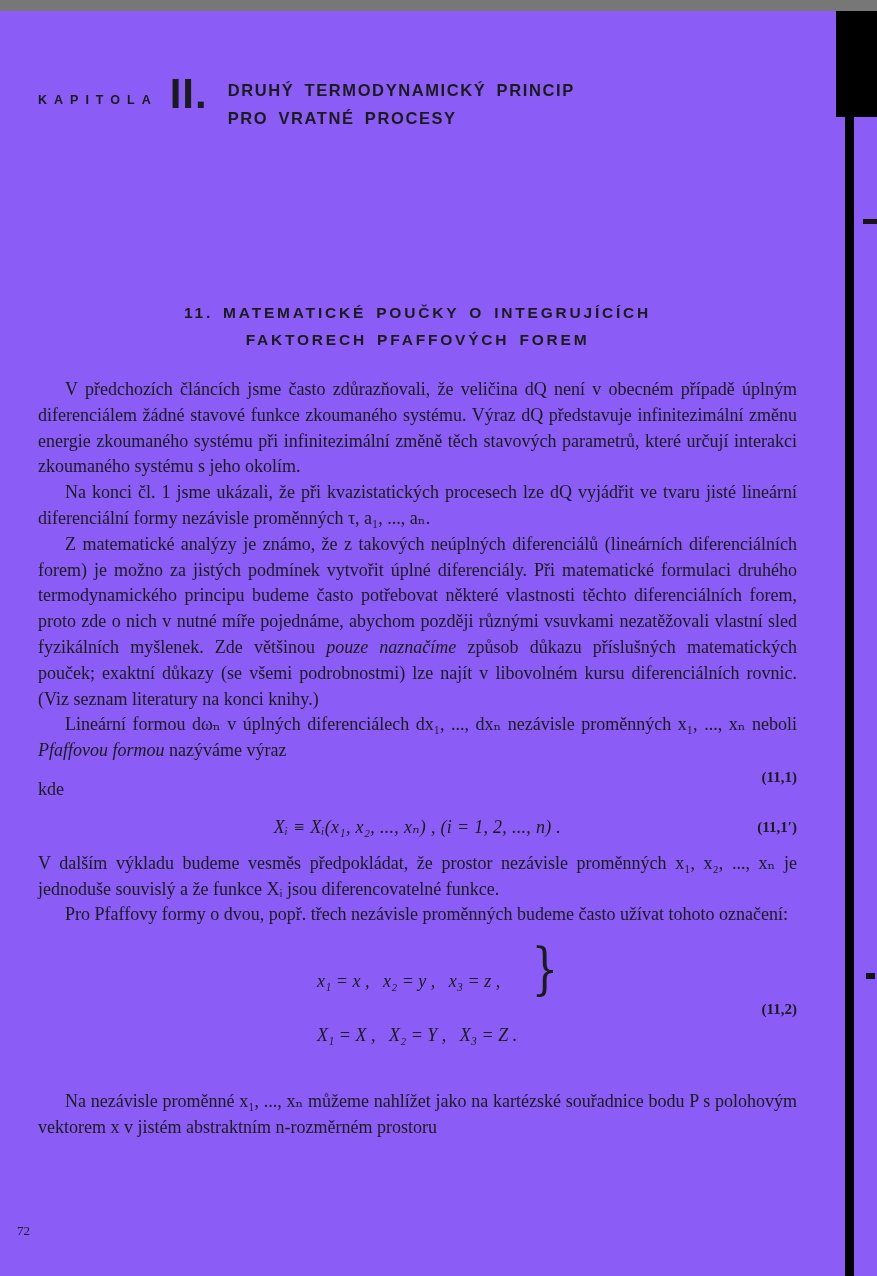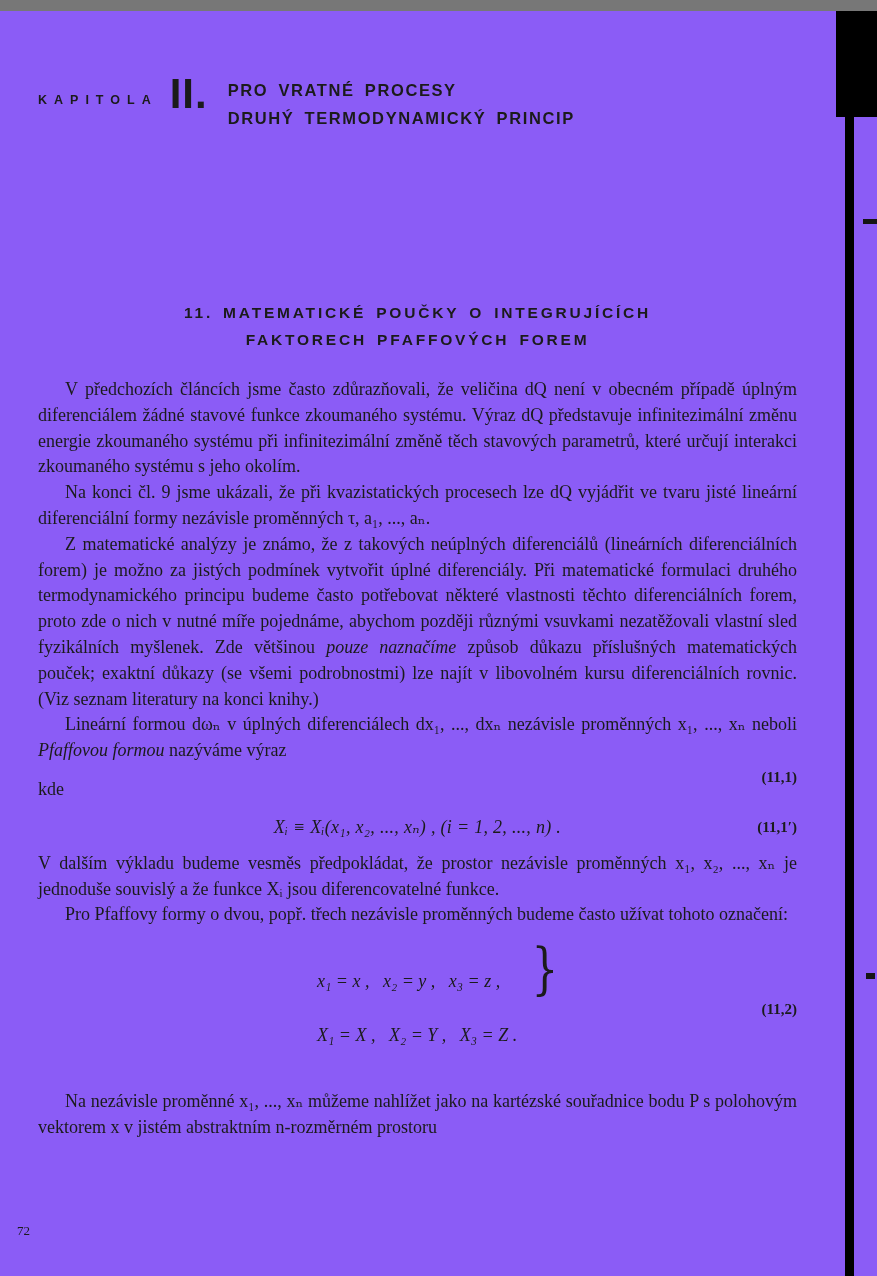--- a/index.html
+++ b/index.html
@@ -148,33 +148,33 @@
   <div class="scan-line-right"></div>
   <div class="scan-dash-1"></div>
   <div class="scan-dash-2"></div>
 
   <div class="content">
 
     <header class="chapter-header">
       <span class="kapitola">KAPITOLA</span>
       <span class="numeral">II.</span>
       <div class="chapter-title">
+        <div>DRUHÝ TERMODYNAMICKÝ PRINCIP</div>
         <div>PRO VRATNÉ PROCESY</div>
-        <div>DRUHÝ TERMODYNAMICKÝ PRINCIP</div>
       </div>
     </header>
 
     <h2 class="section-heading">
       <div>11. MATEMATICKÉ POUČKY O INTEGRUJÍCÍCH</div>
       <div>FAKTORECH PFAFFOVÝCH FOREM</div>
     </h2>
 
     <p class="para indent">V předchozích článcích jsme často zdůrazňovali, že veličina dQ není v obecném případě úplným diferenciálem žádné stavové funkce zkoumaného systému. Výraz dQ představuje infinitezimální změnu energie zkoumaného systému při infinitezimální změně těch stavových parametrů, které určují interakci zkoumaného systému s jeho okolím.</p>
 
-    <p class="para indent">Na konci čl. 9 jsme ukázali, že při kvazistatických procesech lze dQ vyjádřit ve tvaru jisté lineární diferenciální formy nezávisle proměnných τ, a₁, ..., aₙ.</p>
+    <p class="para indent">Na konci čl. 1 jsme ukázali, že při kvazistatických procesech lze dQ vyjádřit ve tvaru jisté lineární diferenciální formy nezávisle proměnných τ, a₁, ..., aₙ.</p>
 
     <p class="para indent"><span>Z matematické analýzy je známo, že z takových neúplných diferenciálů (lineárních diferenciálních forem) je možno za jistých podmínek vytvořit úplné diferenciály. Při matematické formulaci druhého termodynamického principu budeme často potřebovat některé vlastnosti těchto diferenciálních forem, proto zde o nich v nutné míře pojednáme, abychom později různými vsuvkami nezatěžovali vlastní sled fyzikálních myšlenek. Zde většinou </span><em>pouze naznačíme</em><span> způsob důkazu příslušných matematických pouček; exaktní důkazy (se všemi podrobnostmi) lze najít v libovolném kursu diferenciálních rovnic. (Viz seznam literatury na konci knihy.)</span></p>
 
     <p class="para indent"><span>Lineární formou dωₙ v úplných diferenciálech dx₁, ..., dxₙ nezávisle proměnných x₁, ..., xₙ neboli </span><em>Pfaffovou formou</em><span> nazýváme výraz</span></p>
 
     <div class="equation">
       <span class="eq-label">(11,1)</span>
     </div>
 
     <p class="para">kde</p>

